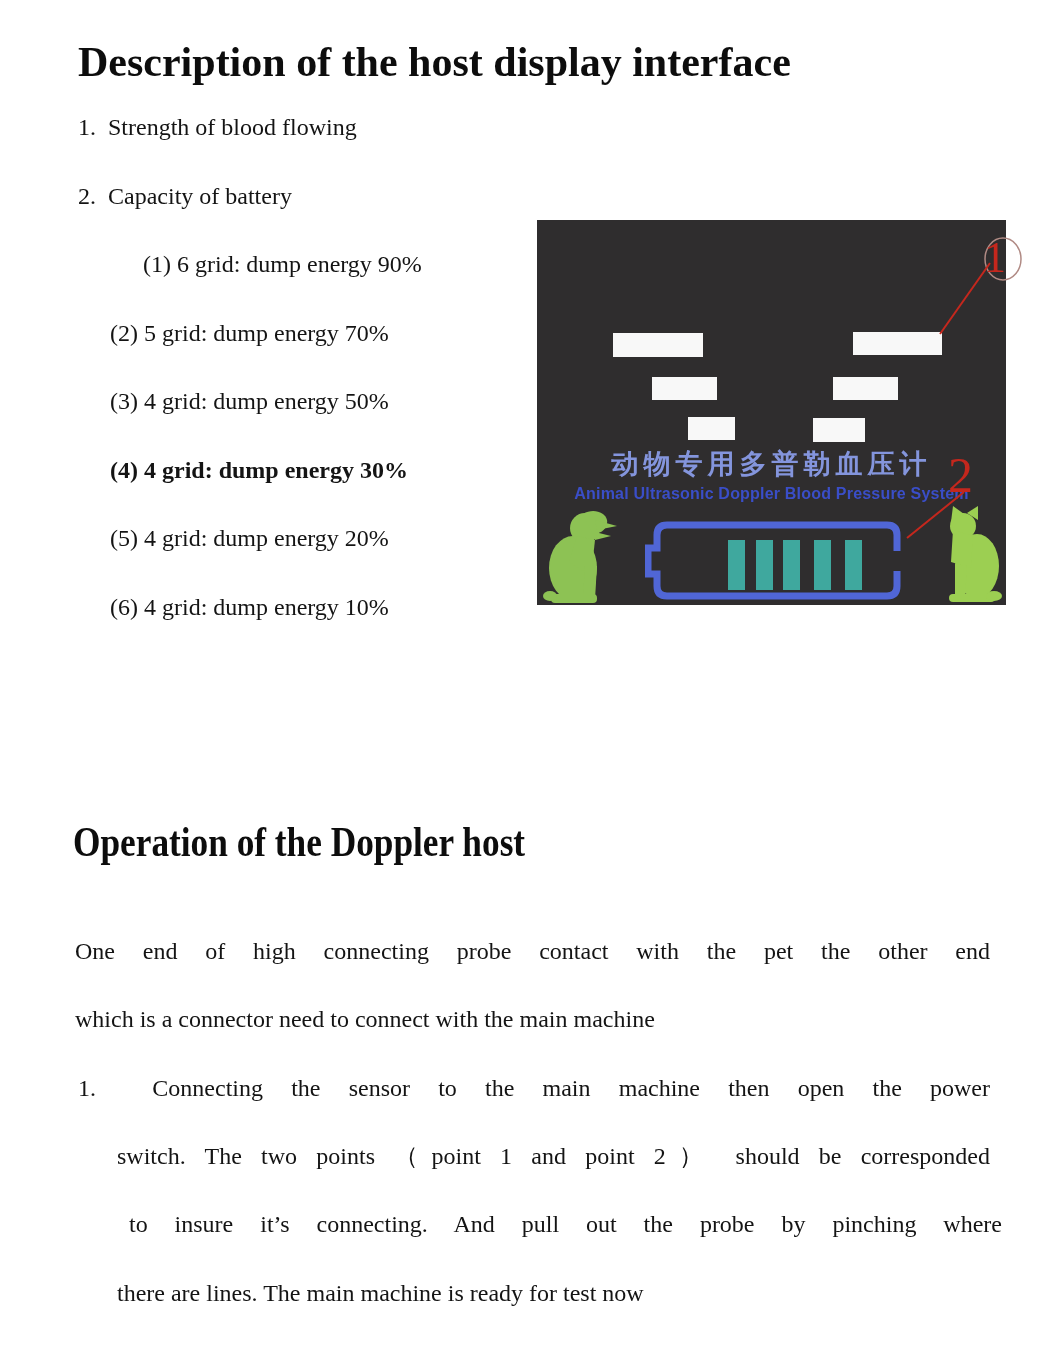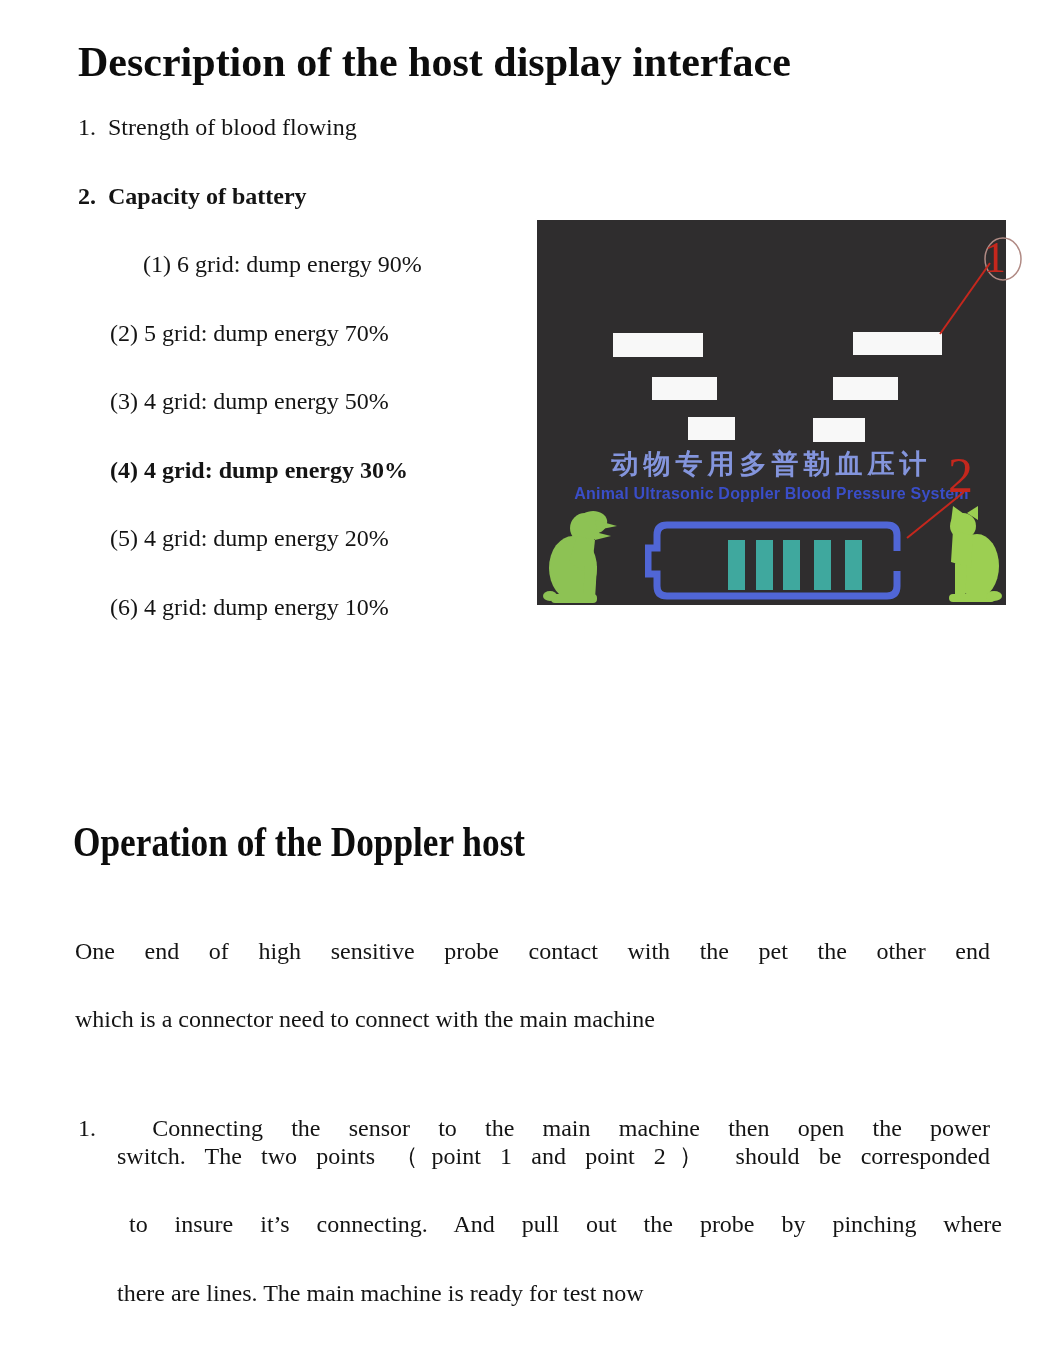--- a/index.html
+++ b/index.html
@@ -46,21 +46,21 @@
   .batt { position:absolute; left:108px; top:301px; }
   .dog  { position:absolute; left:6px;   top:286px; }
   .cat  { position:absolute; left:406px; top:286px; }
 </style>
 </head>
 <body>
 
 <div class="h" style="left:78px; top:38px;">Description of the host display interface</div>
 
 <div class="line" style="left:78px; top:112px;">1.&nbsp;&nbsp;Strength of blood flowing</div>
-<div class="line" style="left:78px; top:181px;font-weight:bold;">2.&nbsp;&nbsp;Capacity of battery</div>
+<div class="line" style="left:78px; top:181px;">2.&nbsp;&nbsp;Capacity of battery</div>
 
 <div class="line" style="left:110px; top:249px;margin-left:33px;">(1) 6 grid: dump energy 90%</div>
 <div class="line" style="left:110px; top:318px;">(2) 5 grid: dump energy 70%</div>
 <div class="line" style="left:110px; top:386px;">(3) 4 grid: dump energy 50%</div>
 <div class="line" style="left:110px; top:455px;font-weight:bold;">(4) 4 grid: dump energy 30%</div>
 <div class="line" style="left:110px; top:523px;">(5) 4 grid: dump energy 20%</div>
 <div class="line" style="left:110px; top:592px;">(6) 4 grid: dump energy 10%</div>
 
 <div class="photo">
 
@@ -116,19 +116,19 @@
     <line x1="403" y1="114" x2="453" y2="43" stroke="var(--callout_red)" stroke-width="2"></line>
     <line x1="427" y1="272" x2="370" y2="318" stroke="var(--callout_red)" stroke-width="2"></line>
   </svg>
 
   <div class="callout c1">1</div>
   <div class="callout c2">2</div>
 </div>
 
 <div class="h" style="left:73px; top:818px; transform:scaleX(0.84); transform-origin:left top;">Operation of the Doppler host</div>
 
-<div class="line just" style="left:75px; top:936px; width:915px;">One end of high sensitive probe contact with the pet the other end</div>
+<div class="line just" style="left:75px; top:936px; width:915px;">One end of high connecting probe contact with the pet the other end</div>
 <div class="line" style="left:75px; top:1004px;">which is a connector need to connect with the main machine</div>
 
-<div class="line just" style="left:78px; top:1073px; width:912px;margin-top:40px;">1.&nbsp; Connecting the sensor to the main machine then open the power</div>
+<div class="line just" style="left:78px; top:1073px; width:912px;">1.&nbsp; Connecting the sensor to the main machine then open the power</div>
 <div class="line just" style="left:117px; top:1141px; width:873px;">switch. The two points （point 1 and point 2） should be corresponded</div>
 <div class="line just" style="left:129px; top:1209px; width:873px;">to insure it’s connecting. And pull out the probe by pinching where</div>
 <div class="line" style="left:117px; top:1278px;">there are lines. The main machine is ready for test now</div>
 
 </body></html>

